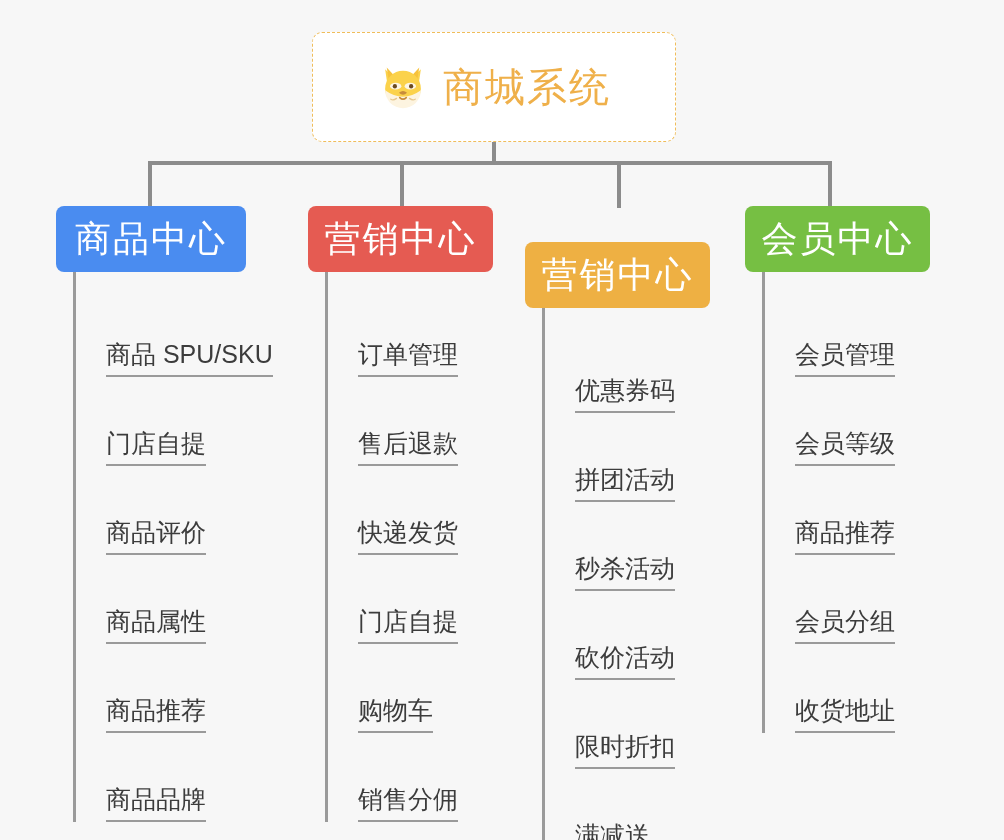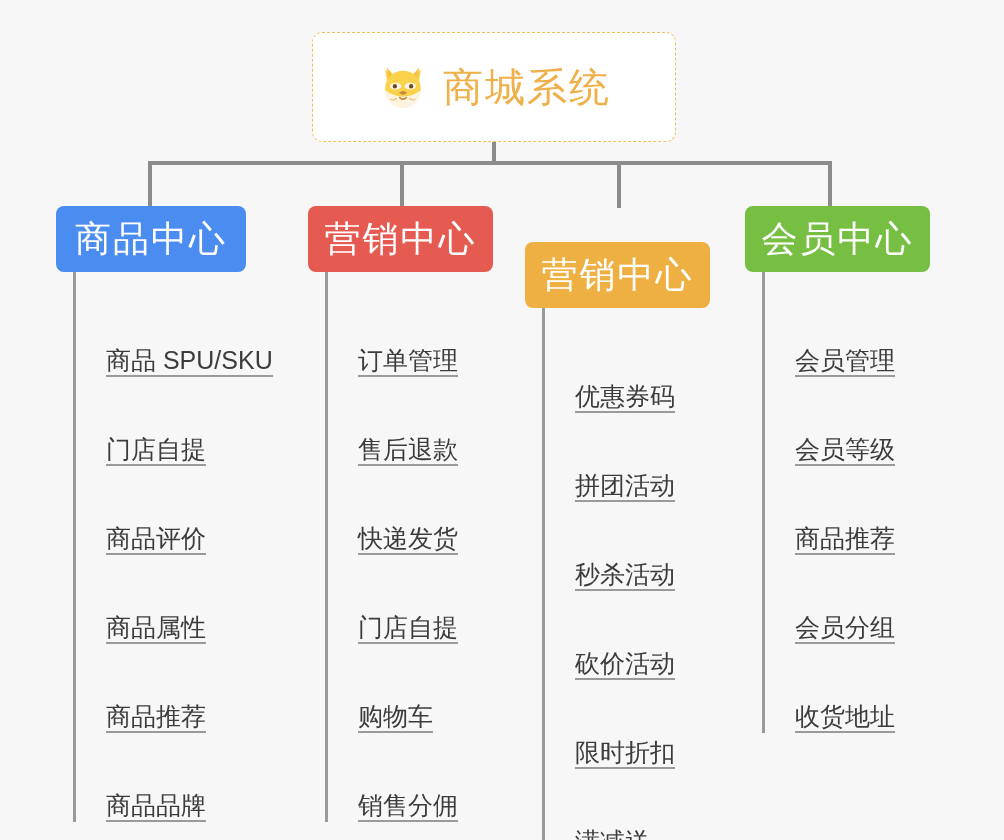--- a/index.html
+++ b/index.html
@@ -90,21 +90,21 @@
   .leaf-item {
     position: relative;
     height: 89px;
     display: flex;
     align-items: flex-end;
     box-sizing: border-box;
   }
   .leaf-label {
     display: inline-block;
     margin-left: 30px;
-    padding-bottom: 0;
+    padding-bottom: 6px;
     border-bottom: 2px solid #9a9a9a;
     font-size: 25px;
     color: #3c3c3c;
     line-height: 1.15;
     white-space: nowrap;
   }
 </style>
 </head>
 <body>
 

